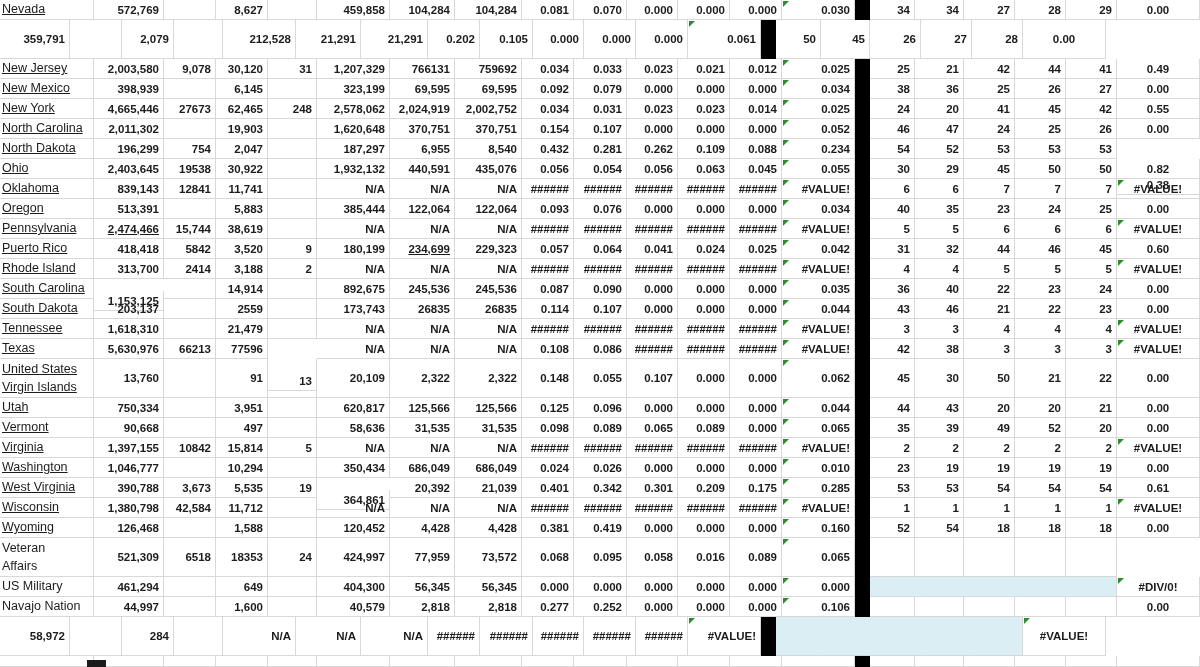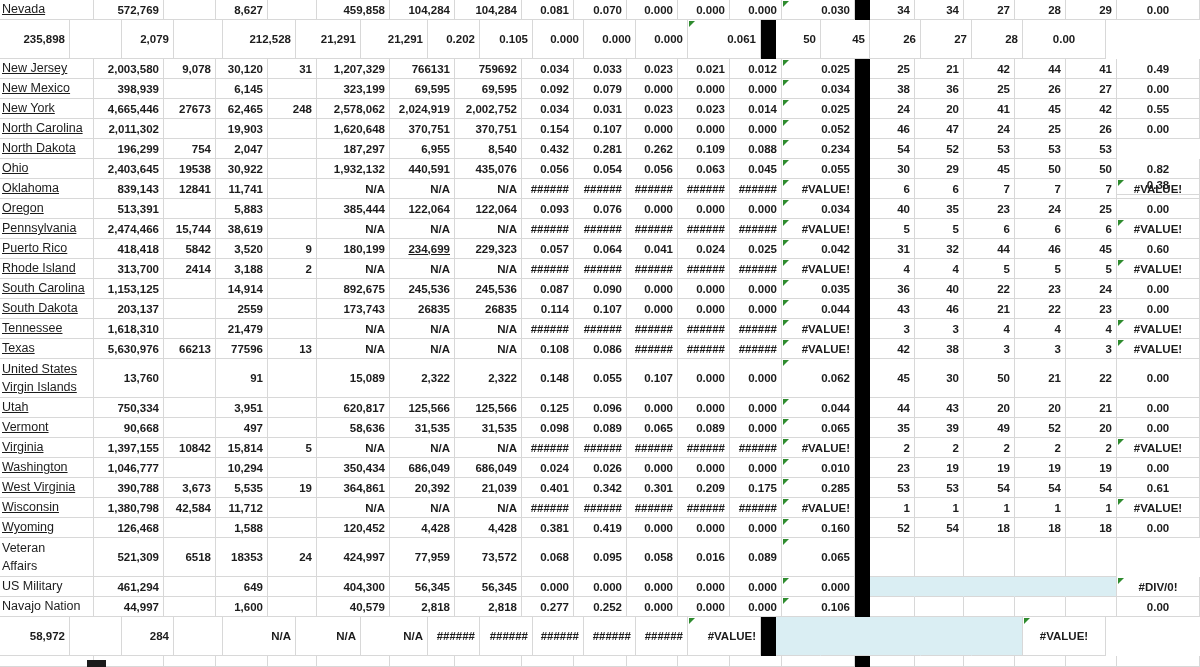--- a/index.html
+++ b/index.html
@@ -52,21 +52,21 @@
         <div class="cell" style="width: 73px;">0.030<span class="flag" style="border-top-color: rgb(46, 139, 46);"></span></div>
         <div class="cell divider" style="width: 15px; background: rgb(0, 0, 0);"></div>
         <div class="cell" style="width: 45px;">34</div>
         <div class="cell" style="width: 49px;">34</div>
         <div class="cell" style="width: 51px;">27</div>
         <div class="cell" style="width: 51px;">28</div>
         <div class="cell" style="width: 51px;">29</div>
         <div class="cell last" style="width: 83px;">0.00</div>
       </div>
       <div class="row" style="height: 39px;">
-        <div class="cell" style="width: 70px;">235,898</div>
+        <div class="cell" style="width: 70px;">359,791</div>
         <div class="cell" style="width: 52px;"></div>
         <div class="cell" style="width: 52px;">2,079</div>
         <div class="cell" style="width: 49px;"></div>
         <div class="cell" style="width: 73px;">212,528</div>
         <div class="cell" style="width: 65px;">21,291</div>
         <div class="cell" style="width: 67px;">21,291</div>
         <div class="cell" style="width: 52px;">0.202</div>
         <div class="cell" style="width: 53px;">0.105</div>
         <div class="cell" style="width: 51px;">0.000</div>
         <div class="cell" style="width: 52px;">0.000</div>
@@ -259,21 +259,21 @@
         <div class="cell divider" style="width: 15px; background: rgb(0, 0, 0);"></div>
         <div class="cell" style="width: 45px;">40</div>
         <div class="cell" style="width: 49px;">35</div>
         <div class="cell" style="width: 51px;">23</div>
         <div class="cell" style="width: 51px;">24</div>
         <div class="cell" style="width: 51px;">25</div>
         <div class="cell last" style="width: 83px;">0.00</div>
       </div>
       <div class="row" style="height: 20px;">
         <div class="cell name link" style="width: 94px;">Pennsylvania</div>
-        <div class="cell" style="width: 70px;">2,474,466</div>
+        <div class="cell" style="width: 70px; text-decoration: underline;">2,474,466</div>
         <div class="cell" style="width: 52px;">15,744</div>
         <div class="cell" style="width: 52px;">38,619</div>
         <div class="cell" style="width: 49px;"></div>
         <div class="cell" style="width: 73px;">N/A</div>
         <div class="cell" style="width: 65px;">N/A</div>
         <div class="cell" style="width: 67px;">N/A</div>
         <div class="cell" style="width: 52px;">######</div>
         <div class="cell" style="width: 53px;">######</div>
         <div class="cell" style="width: 51px;">######</div>
         <div class="cell" style="width: 52px;">######</div>
@@ -328,21 +328,21 @@
         <div class="cell divider" style="width: 15px; background: rgb(0, 0, 0);"></div>
         <div class="cell" style="width: 45px;">4</div>
         <div class="cell" style="width: 49px;">4</div>
         <div class="cell" style="width: 51px;">5</div>
         <div class="cell" style="width: 51px;">5</div>
         <div class="cell" style="width: 51px;">5</div>
         <div class="cell last" style="width: 83px;">#VALUE!<span class="flag" style="border-top-color: rgb(46, 139, 46);"></span></div>
       </div>
       <div class="row" style="height: 20px;">
         <div class="cell name link" style="width: 94px;">South Carolina</div>
-        <div class="cell" style="width: 70px;">1,153,125</div>
+        <div class="cell" style="width: 70px; margin-top: 12px;">1,153,125</div>
         <div class="cell" style="width: 52px;"></div>
         <div class="cell" style="width: 52px;">14,914</div>
         <div class="cell" style="width: 49px;"></div>
         <div class="cell" style="width: 73px;">892,675</div>
         <div class="cell" style="width: 65px;">245,536</div>
         <div class="cell" style="width: 67px;">245,536</div>
         <div class="cell" style="width: 52px;">0.087</div>
         <div class="cell" style="width: 53px;">0.090</div>
         <div class="cell" style="width: 51px;">0.000</div>
         <div class="cell" style="width: 52px;">0.000</div>
@@ -400,21 +400,21 @@
         <div class="cell" style="width: 51px;">4</div>
         <div class="cell" style="width: 51px;">4</div>
         <div class="cell" style="width: 51px;">4</div>
         <div class="cell last" style="width: 83px;">#VALUE!<span class="flag" style="border-top-color: rgb(46, 139, 46);"></span></div>
       </div>
       <div class="row" style="height: 20px;">
         <div class="cell name link" style="width: 94px;">Texas</div>
         <div class="cell" style="width: 70px;">5,630,976</div>
         <div class="cell" style="width: 52px;">66213</div>
         <div class="cell" style="width: 52px;">77596</div>
-        <div class="cell" style="width: 49px;">13</div>
+        <div class="cell" style="width: 49px; margin-top: 32px;">13</div>
         <div class="cell" style="width: 73px;">N/A</div>
         <div class="cell" style="width: 65px;">N/A</div>
         <div class="cell" style="width: 67px;">N/A</div>
         <div class="cell" style="width: 52px;">0.108</div>
         <div class="cell" style="width: 53px;">0.086</div>
         <div class="cell" style="width: 51px;">######</div>
         <div class="cell" style="width: 52px;">######</div>
         <div class="cell" style="width: 52px;">######</div>
         <div class="cell" style="width: 73px;">#VALUE!<span class="flag" style="border-top-color: rgb(46, 139, 46);"></span></div>
         <div class="cell divider" style="width: 15px; background: rgb(0, 0, 0);"></div>
@@ -425,21 +425,21 @@
         <div class="cell" style="width: 51px;">3</div>
         <div class="cell last" style="width: 83px;">#VALUE!<span class="flag" style="border-top-color: rgb(46, 139, 46);"></span></div>
       </div>
       <div class="row" style="height: 39px;">
         <div class="cell name link" style="width: 94px;">United States
 Virgin Islands</div>
         <div class="cell" style="width: 70px;">13,760</div>
         <div class="cell" style="width: 52px;"></div>
         <div class="cell" style="width: 52px;">91</div>
         <div class="cell" style="width: 49px;"></div>
-        <div class="cell" style="width: 73px;">15,089</div>
+        <div class="cell" style="width: 73px;">20,109</div>
         <div class="cell" style="width: 65px;">2,322</div>
         <div class="cell" style="width: 67px;">2,322</div>
         <div class="cell" style="width: 52px;">0.148</div>
         <div class="cell" style="width: 53px;">0.055</div>
         <div class="cell" style="width: 51px;">0.107</div>
         <div class="cell" style="width: 52px;">0.000</div>
         <div class="cell" style="width: 52px;">0.000</div>
         <div class="cell" style="width: 73px;">0.062<span class="flag" style="border-top-color: rgb(46, 139, 46);"></span></div>
         <div class="cell divider" style="width: 15px; background: rgb(0, 0, 0);"></div>
         <div class="cell" style="width: 45px;">45</div>
@@ -540,21 +540,21 @@
         <div class="cell" style="width: 51px;">19</div>
         <div class="cell" style="width: 51px;">19</div>
         <div class="cell last" style="width: 83px;">0.00</div>
       </div>
       <div class="row" style="height: 20px;">
         <div class="cell name link" style="width: 94px;">West Virginia</div>
         <div class="cell" style="width: 70px;">390,788</div>
         <div class="cell" style="width: 52px;">3,673</div>
         <div class="cell" style="width: 52px;">5,535</div>
         <div class="cell" style="width: 49px;">19</div>
-        <div class="cell" style="width: 73px;">364,861</div>
+        <div class="cell" style="width: 73px; margin-top: 12px;">364,861</div>
         <div class="cell" style="width: 65px;">20,392</div>
         <div class="cell" style="width: 67px;">21,039</div>
         <div class="cell" style="width: 52px;">0.401</div>
         <div class="cell" style="width: 53px;">0.342</div>
         <div class="cell" style="width: 51px;">0.301</div>
         <div class="cell" style="width: 52px;">0.209</div>
         <div class="cell" style="width: 52px;">0.175</div>
         <div class="cell" style="width: 73px;">0.285<span class="flag" style="border-top-color: rgb(46, 139, 46);"></span></div>
         <div class="cell divider" style="width: 15px; background: rgb(0, 0, 0);"></div>
         <div class="cell" style="width: 45px;">53</div>

